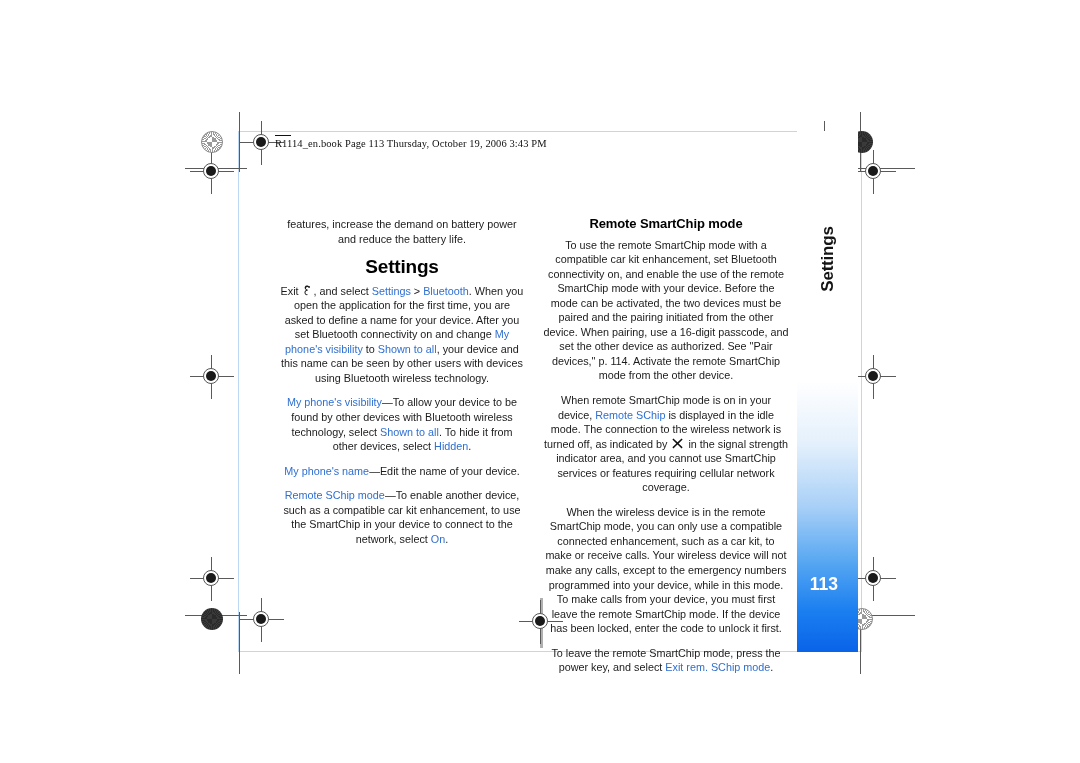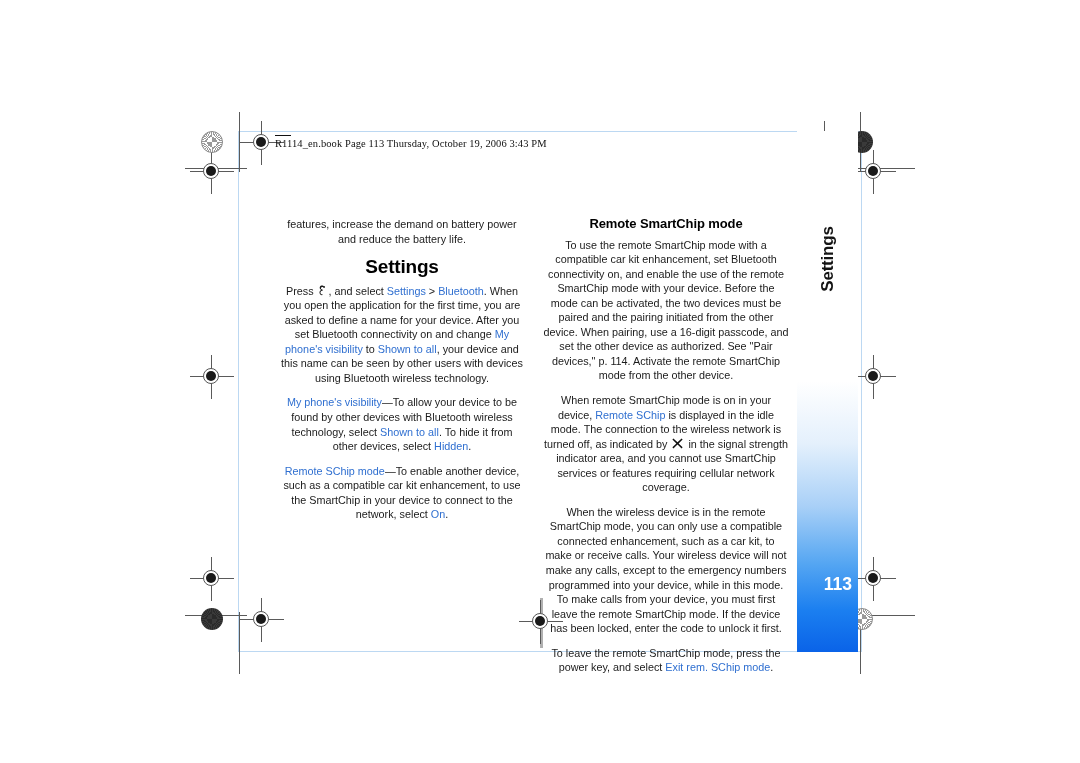--- a/index.html
+++ b/index.html
@@ -184,21 +184,21 @@
     transform-origin: center center;
     font-size: 17px;
     font-weight: bold;
     color: #141414;
     white-space: nowrap;
     letter-spacing: -0.2px;
   }
   .page-number {
     position: absolute;
     left: 0;
-    right: 6px;
+    right: 20px;
     bottom: 57px;
     text-align: right;
     font-size: 17.5px;
     font-weight: bold;
     color: #ffffff;
     letter-spacing: 0px;
   }
 </style>
 </head>
 <body>
@@ -292,29 +292,30 @@
   <span>R1114_en.book  Page 113  Thursday, October 19, 2006  3:43 PM</span>
 </div>
 
 <div class="col col-left">
 
   <p>features, increase the demand on battery power and reduce the battery life.</p>
 
 
   <h2 class="section-title">Settings</h2>
 
-  <p><span>Press</span><span class="menu-key"><svg width="11" height="12" viewBox="0 0 11 12">
+  <p><span>Exit</span><span class="menu-key"><svg width="11" height="12" viewBox="0 0 11 12">
           <path d="M6.2 0.6c-1.1 0-2 .5-2.4 1.4-.3.7-.2 1.5.3 2.1.3.4.7.6 1.1.8-.6.3-1.1.8-1.4 1.4-.5 1-.4 2.2.3 3 .6.7 1.6 1 2.5.8l-.2-.9c-.6.1-1.2-.1-1.6-.5-.4-.5-.5-1.3-.2-1.9.3-.6.9-1 1.6-1.1l.6-.1-.1-.9-.5-.1c-.4-.1-.8-.3-1-.6-.3-.3-.3-.8-.2-1.2.2-.5.8-.8 1.4-.8.4 0 .8.2 1.1.4l.5-.8C7.5.8 6.9.6 6.2.6z" fill="#1a1a1a"></path>
           <path d="M8.1 1.1c.5 0 .9.4.9.9s-.4.9-.9.9-.9-.4-.9-.9.4-.9.9-.9z" fill="#1a1a1a"></path>
         </svg></span><span>, and select </span><span class="lnk">Settings</span><span> &gt; </span><span class="lnk">Bluetooth</span><span>. When you open the application for the first time, you are asked to define a name for your device. After you set Bluetooth connectivity on and change </span><span class="lnk">My phone's visibility</span><span> to </span><span class="lnk">Shown to all</span><span>, your device and this name can be seen by other users with devices using Bluetooth wireless technology.</span></p>
 
 
 
   <p><span class="lnk">My phone's visibility</span><span>—To allow your device to be found by other devices with Bluetooth wireless technology, select </span><span class="lnk">Shown to all</span><span>. To hide it from other devices, select </span><span class="lnk">Hidden</span><span>.</span></p>
 
+  <p><span class="lnk">My phone's name</span><span>—Edit the name of your device.</span></p>
 
   <p><span class="lnk">Remote SChip mode</span><span>—To enable another device, such as a compatible car kit enhancement, to use the SmartChip in your device to connect to the network, select </span><span class="lnk">On</span><span>.</span></p>
 
 </div>
 
 <div class="col col-right">
 
   <h3 class="sub-title">Remote SmartChip mode</h3>
 
   <p>To use the remote SmartChip mode with a compatible car kit enhancement, set Bluetooth connectivity on, and enable the use of the remote SmartChip mode with your device. Before the mode can be activated, the two devices must be paired and the pairing initiated from the other device. When pairing, use a 16-digit passcode, and set the other device as authorized. See "Pair devices," p. 114. Activate the remote SmartChip mode from the other device.</p>

